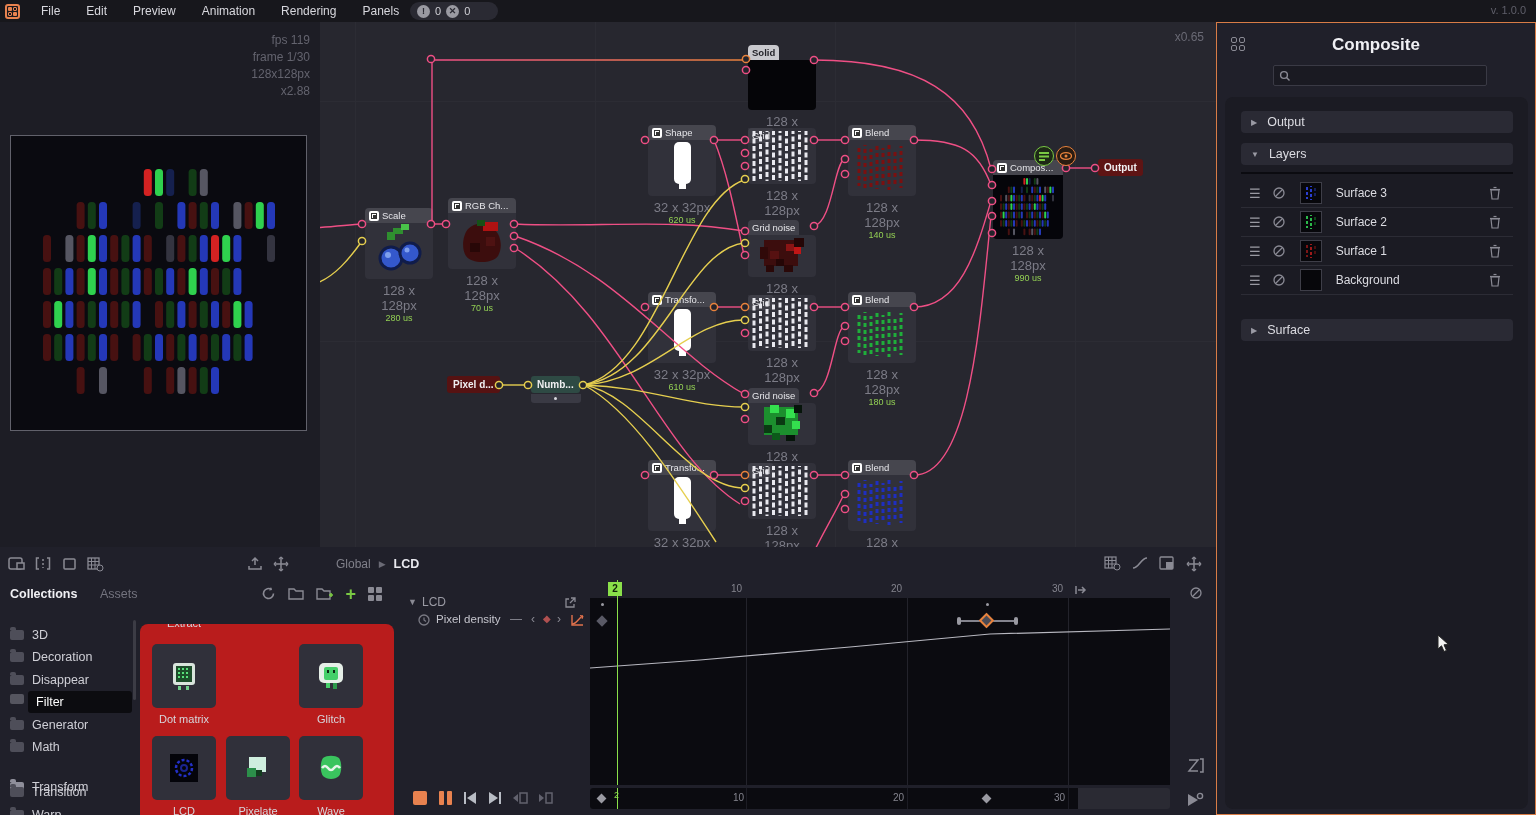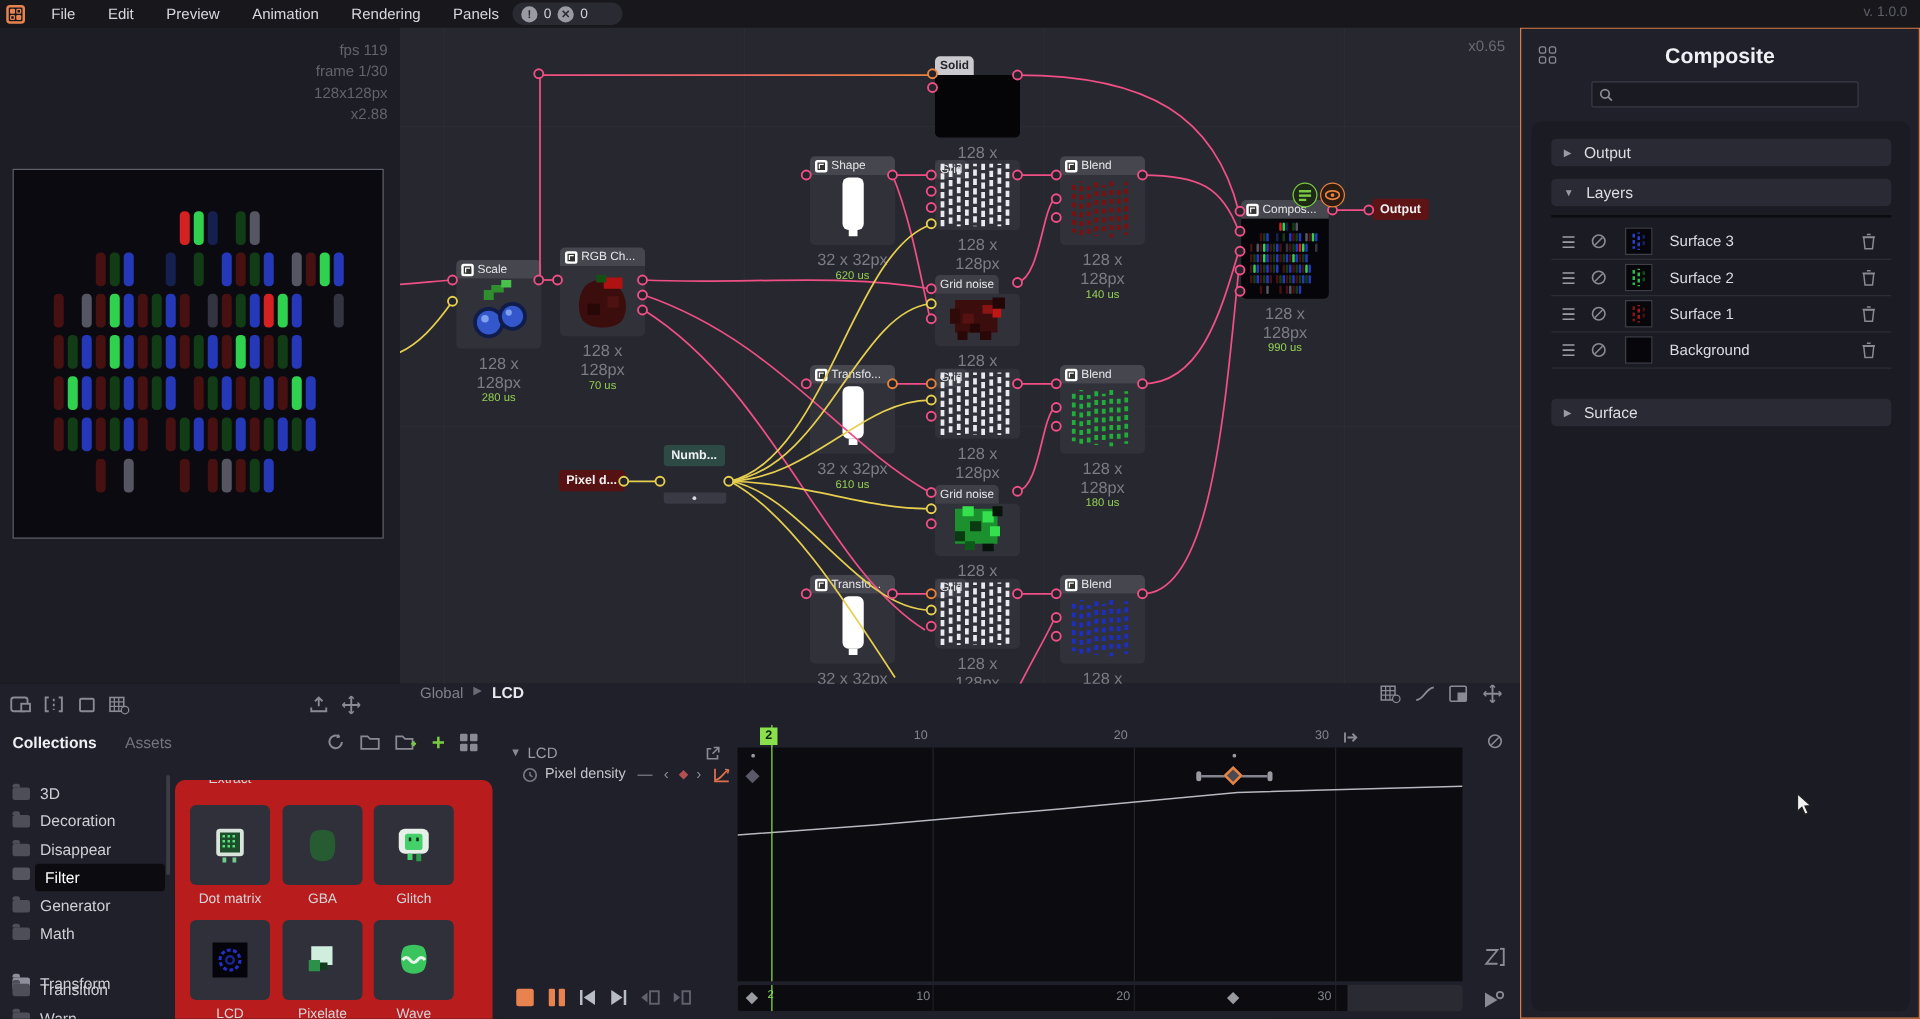--- a/index.html
+++ b/index.html
@@ -18,21 +18,21 @@
 
 .preview{position:absolute;left:0;top:22px;width:320px;height:525px;background:#1d1d25}
 .pstats{position:absolute;right:10px;top:10px;text-align:right;font-size:12px;color:#63636e;line-height:17px}
 .pbox{position:absolute;left:10px;top:113px;width:297px;height:296px;background:#0a0a10;border:1px solid #61616b}
 .ptoolbar{position:absolute;left:0;top:547px;width:320px;height:33px;background:#20202a;display:flex;align-items:center}
 
 .graph{position:absolute;left:320px;top:22px;width:896px;height:525px;background:#27272f;overflow:hidden;
  background-image:linear-gradient(#2c2c34 1px,transparent 1px),linear-gradient(90deg,#2c2c34 1px,transparent 1px);
  background-size:240px 240px;background-position:35px 79px}
 .gzoom{position:absolute;right:12px;top:8px;font-size:12px;color:#6a6a75}
-.gtoolbar{position:absolute;left:320px;top:547px;width:896px;height:33px;background:#20202a;display:flex;align-items:flex-start}
+.gtoolbar{position:absolute;left:320px;top:547px;width:896px;height:33px;background:#20202a;display:flex;align-items:center}
 .crumb-root{font-size:12px;color:#80808a;margin-left:16px}
 .crumb-cur{font-size:12.5px;color:#e8e8ee;font-weight:bold;margin-left:8px}
 .crumb-arrow{color:#6a6a75;font-size:9px;margin-left:8px}
 .node{position:absolute;z-index:2}
 .ntitle{height:15px;background:#46464e;border-radius:4px 4px 0 0;display:flex;align-items:center;padding:0 4px;gap:3px}
 .ntext{font-size:9.5px;color:#e6e6ea;white-space:nowrap;overflow:hidden}
 .nicon{width:10px;height:10px;background:#fff;border-radius:2px;flex:0 0 auto;position:relative}
 .nicon:before{content:"";position:absolute;left:2px;top:2px;width:4px;height:4px;border:1px solid #333}
 .nicon:after{content:"";position:absolute;left:4px;top:4px;width:4px;height:4px;background:#333}
 .nbody{background:#31313a;border-radius:0 0 4px 4px;overflow:hidden;display:flex;align-items:center;justify-content:center}
@@ -652,21 +652,21 @@
   <div class="fbtn" style="left:736px;top:124px;border:1.5px solid #e8823c;background:#2a1c12">
     <svg width="12" height="10">
         <ellipse cx="6" cy="5" rx="5.5" ry="3.4" fill="none" stroke="#e8823c" stroke-width="1.4"></ellipse>
         <circle cx="6" cy="5" r="1.5" fill="#e8823c"></circle>
       </svg>
   </div>
 
   <div class="badge" style="left:127px;top:354px;background:#561212">
       <span>Pixel d...</span>
     </div>
-  <div class="badge" style="left:211px;top:334px;background:#2e4a44">
+  <div class="badge" style="left:211px;top:354px;background:#2e4a44">
       <span>Numb...</span>
     </div>
   <div style="position:absolute;left:211px;top:372px;width:50px;height:9px;background:#3a3a44;border-radius:0 0 3px 3px;z-index:2">
       <i style="position:absolute;left:23px;top:3px;width:3px;height:3px;background:#d8d8de;border-radius:50%"></i>
     </div>
   <div class="badge" style="left:778px;top:137px;background:#5e1414">
       <span>Output</span>
     </div>
 
   <svg id="wires" width="896" height="525">
@@ -976,28 +976,20 @@
               <rect x="8" y="15" width="2" height="2"></rect>
               <rect x="12" y="15" width="2" height="2"></rect>
               <rect x="16" y="15" width="2" height="2"></rect>
             </g>
             <rect x="8" y="25" width="3" height="4" fill="#6fcf8a"></rect>
             <rect x="16" y="25" width="3" height="4" fill="#6fcf8a"></rect>
           </svg>
         </div>
       <div class="tilelbl">Dot matrix</div>
     </div>
-    <div class="tile" style="left:86px;top:20px">
-      <div class="tilebox">
-          <svg width="26" height="28">
-            <path d="M5,4 C2,8 2,20 5,24 C9,28 17,28 21,24 C24,20 24,8 21,4 C17,1 9,1 5,4 Z" fill="#275c33"></path>
-          </svg>
-        </div>
-      <div class="tilelbl">GBA</div>
-    </div>
     <div class="tile" style="left:159px;top:20px">
       <div class="tilebox">
           <svg width="28" height="30">
             <rect x="2" y="2" width="24" height="20" rx="5" fill="#e6efe8"></rect>
             <rect x="7" y="6" width="14" height="13" rx="2" fill="#46d06a"></rect>
             <rect x="10" y="9" width="2" height="3" fill="#0c2a14"></rect>
             <rect x="16" y="9" width="2" height="3" fill="#0c2a14"></rect>
             <rect x="9" y="22" width="4" height="5" fill="#46d06a"></rect>
             <rect x="16" y="22" width="4" height="6" fill="#2c9a4a"></rect>
           </svg>

